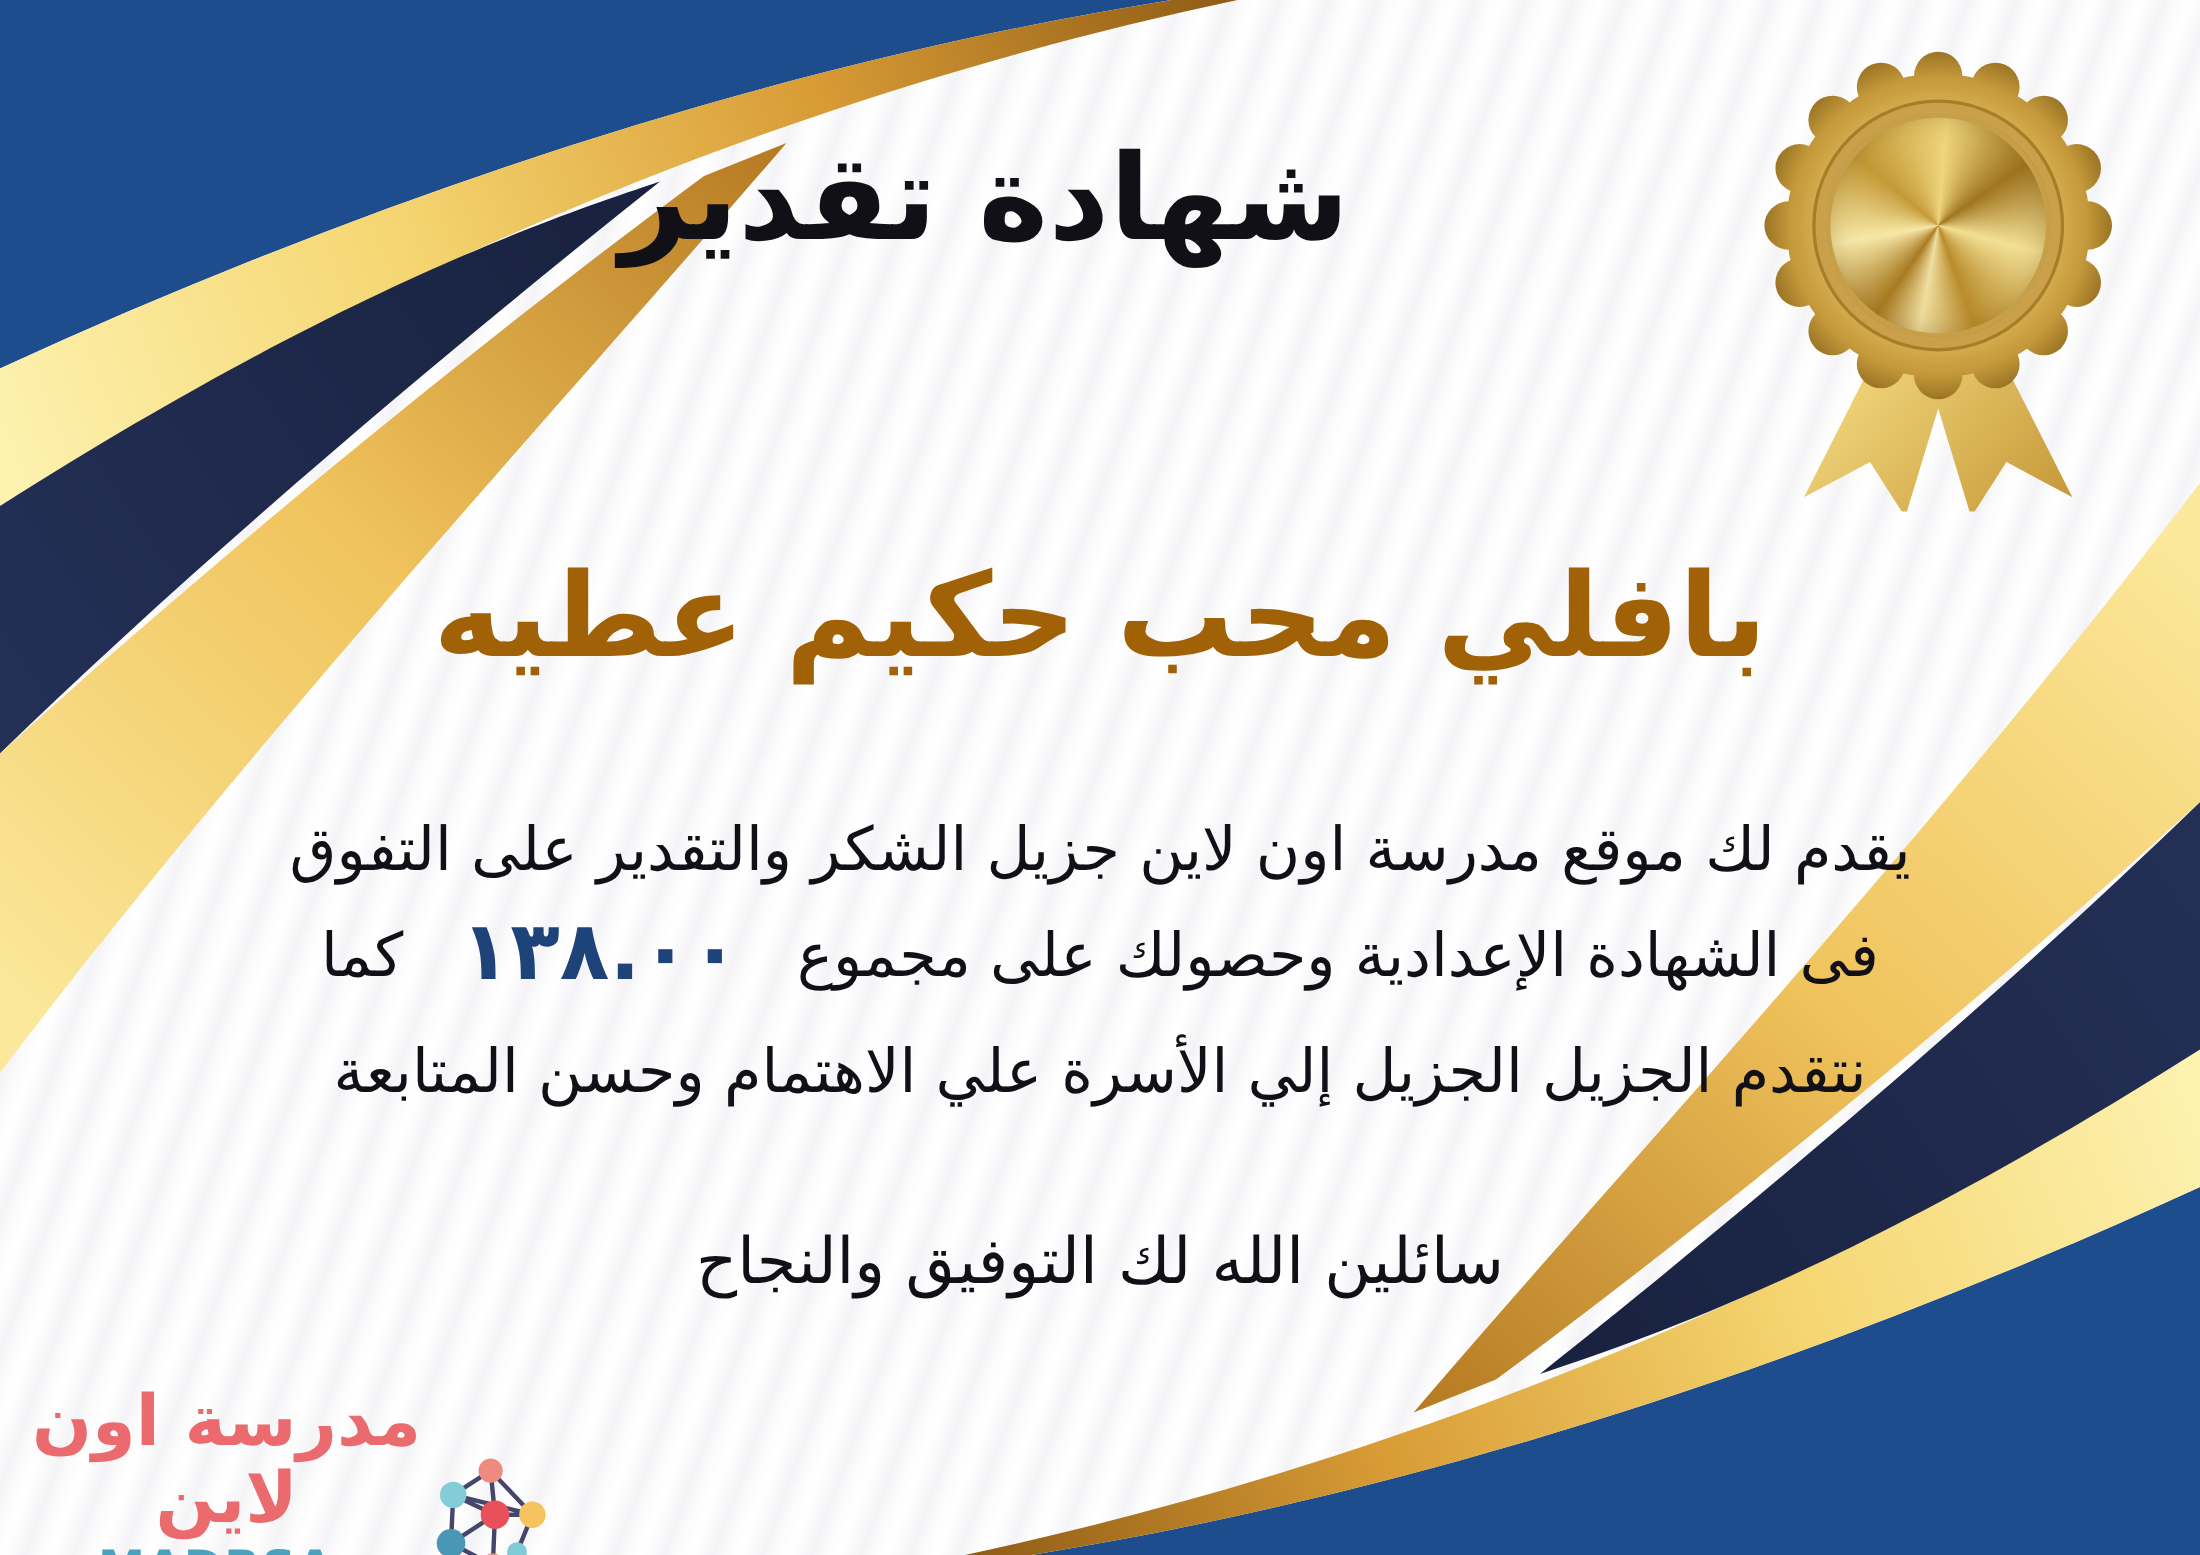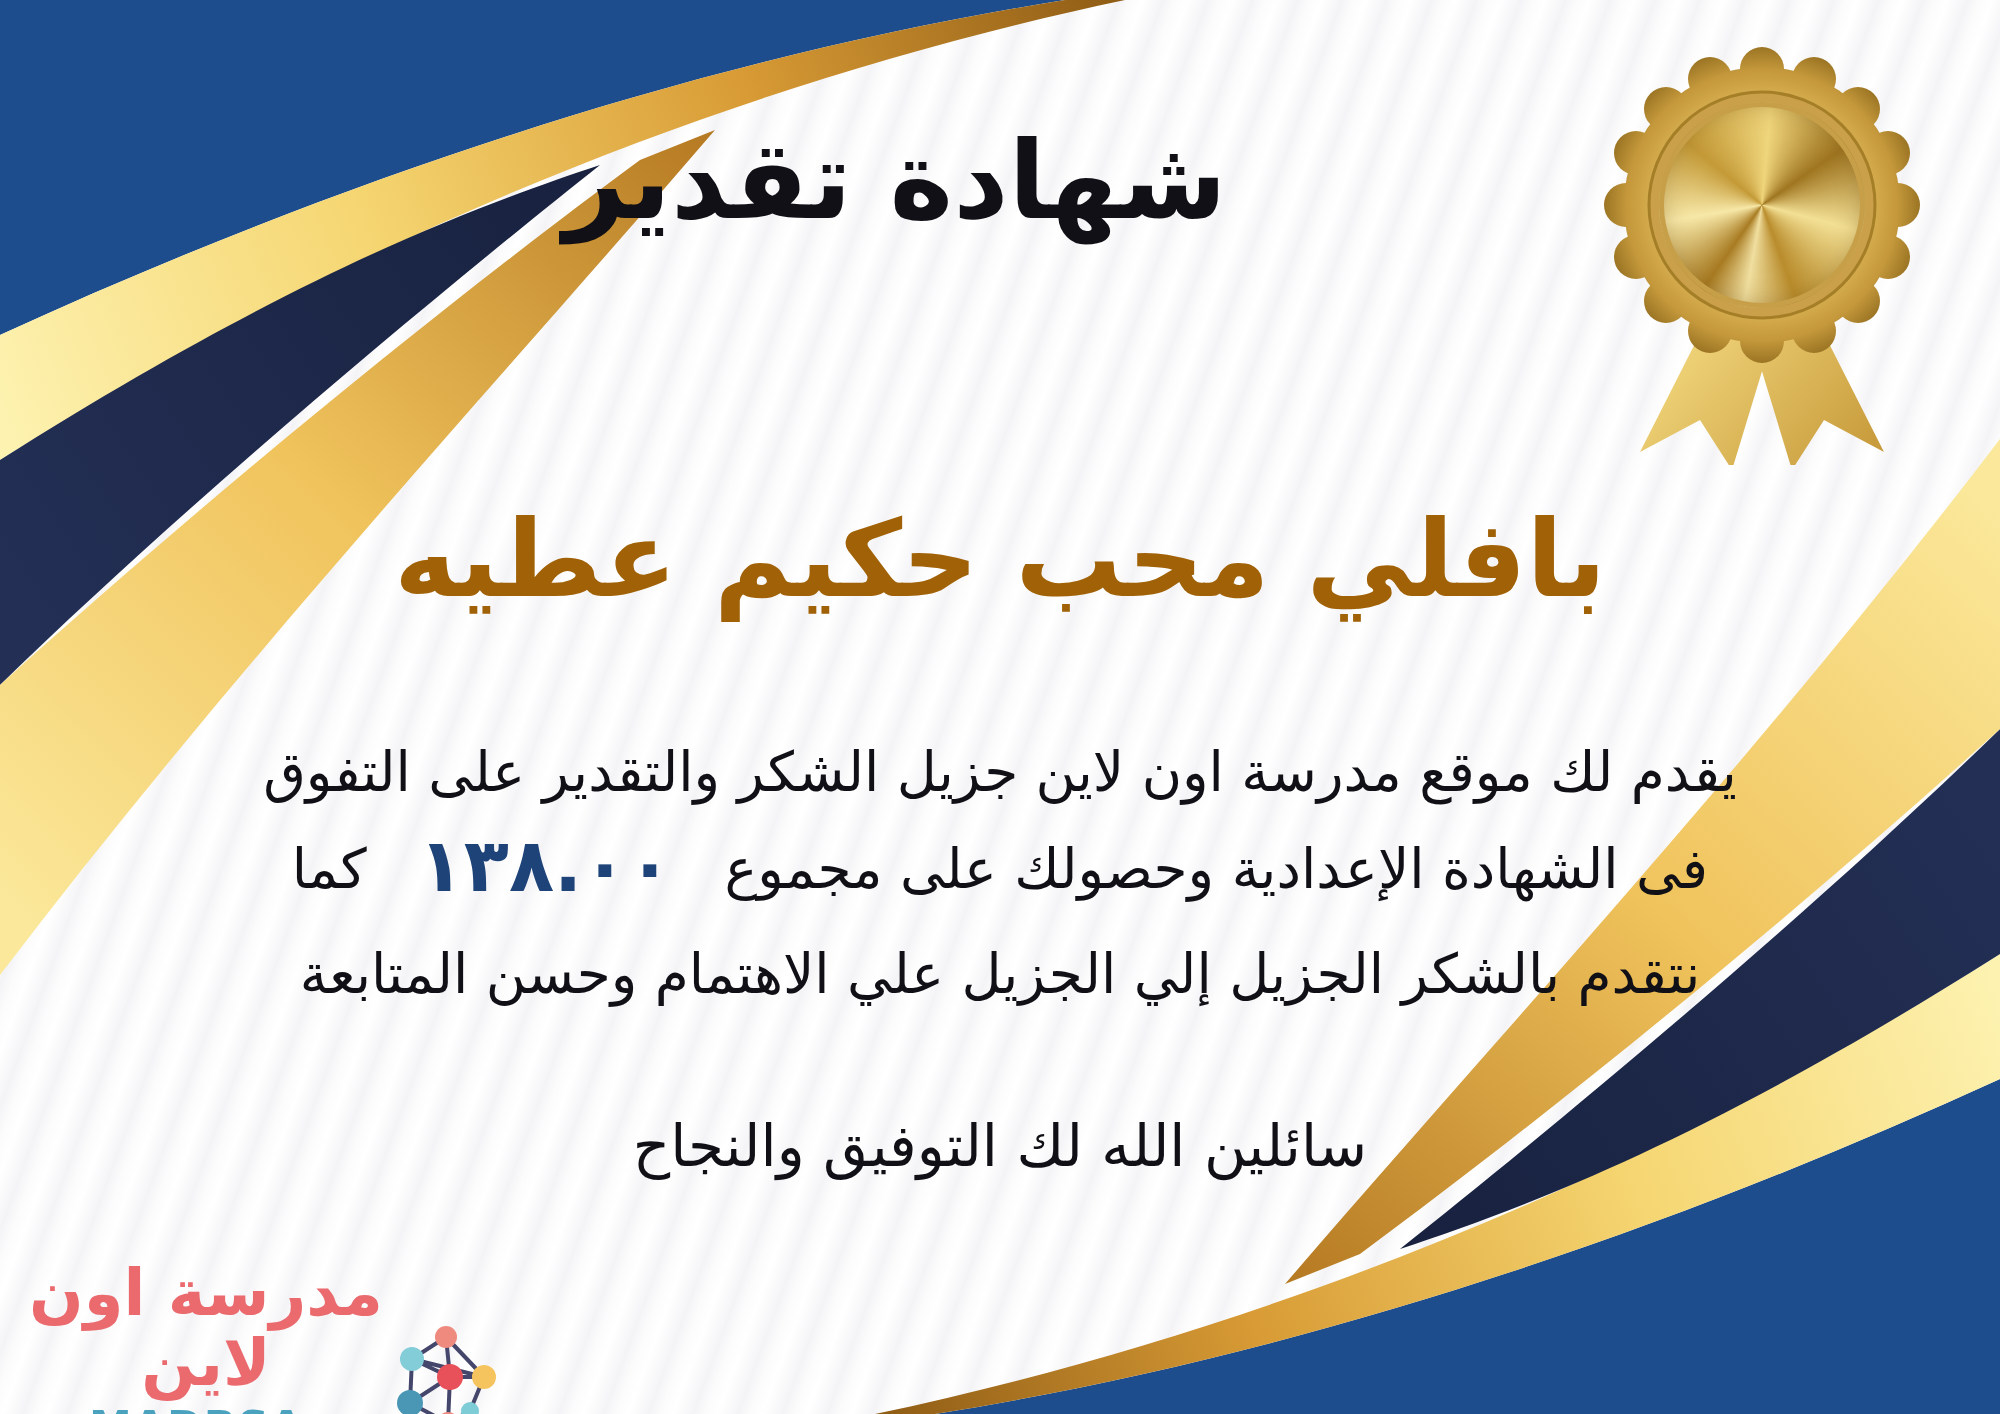--- a/index.html
+++ b/index.html
@@ -122,21 +122,21 @@
 <div class="txt cert-title">شهادة تقدير</div>
 
 <div class="txt student-name">بافلي محب حكيم عطيه</div>
 
 <div class="txt body-line line1">يقدم لك موقع مدرسة اون لاين جزيل الشكر  والتقدير على التفوق</div>
 
 <div class="txt body-line line2">
   <span>فى الشهادة الإعدادية وحصولك على مجموع</span><span class="score">١٣٨.٠٠</span><span>كما</span>
 </div>
 
-<div class="txt body-line line3">نتقدم  بالشكر الجزيل إلي الجزيل علي الاهتمام وحسن المتابعة</div>
+<div class="txt body-line line3">نتقدم  الجزيل الجزيل إلي الأسرة علي الاهتمام وحسن المتابعة</div>
 
 <div class="txt closing">سائلين الله لك التوفيق  والنجاح</div>
 
 <div class="logo">
   <div class="logo-text">
     <div class="logo-ar">مدرسة اون لاين</div>
     <div class="logo-domain">MADRSA-ONLINE.COM</div>
   </div>
   <svg class="logo-icon" viewBox="0 0 104 126">
     <g stroke="#45466b" stroke-width="4" fill="none">

